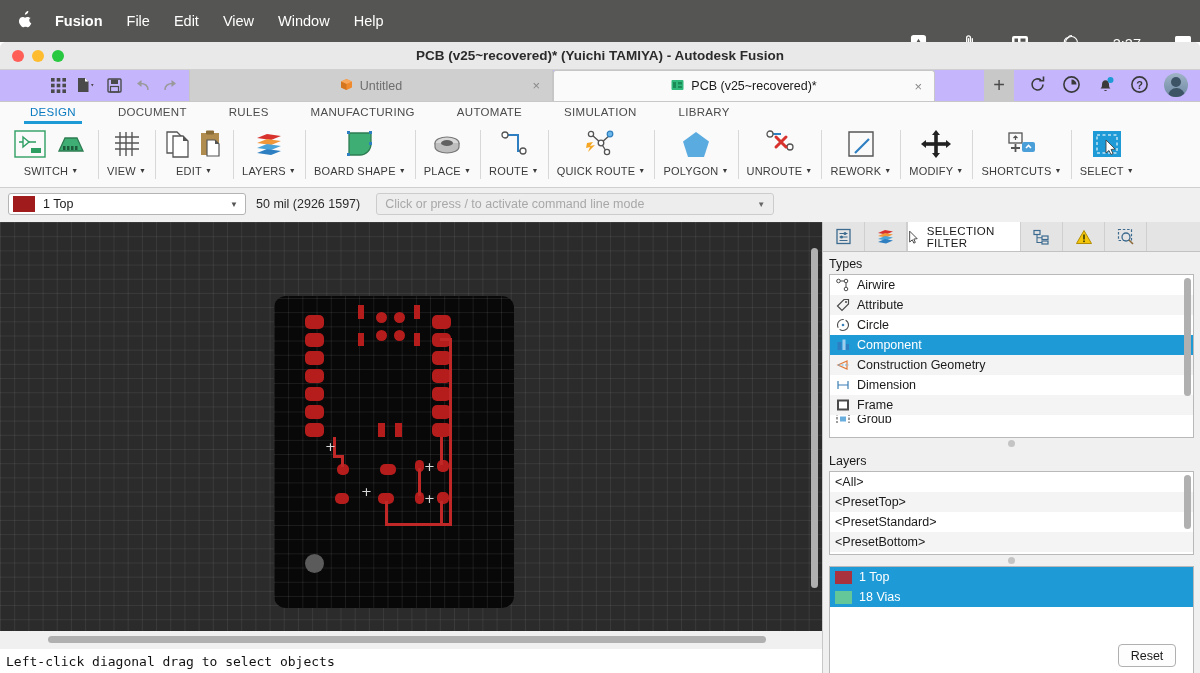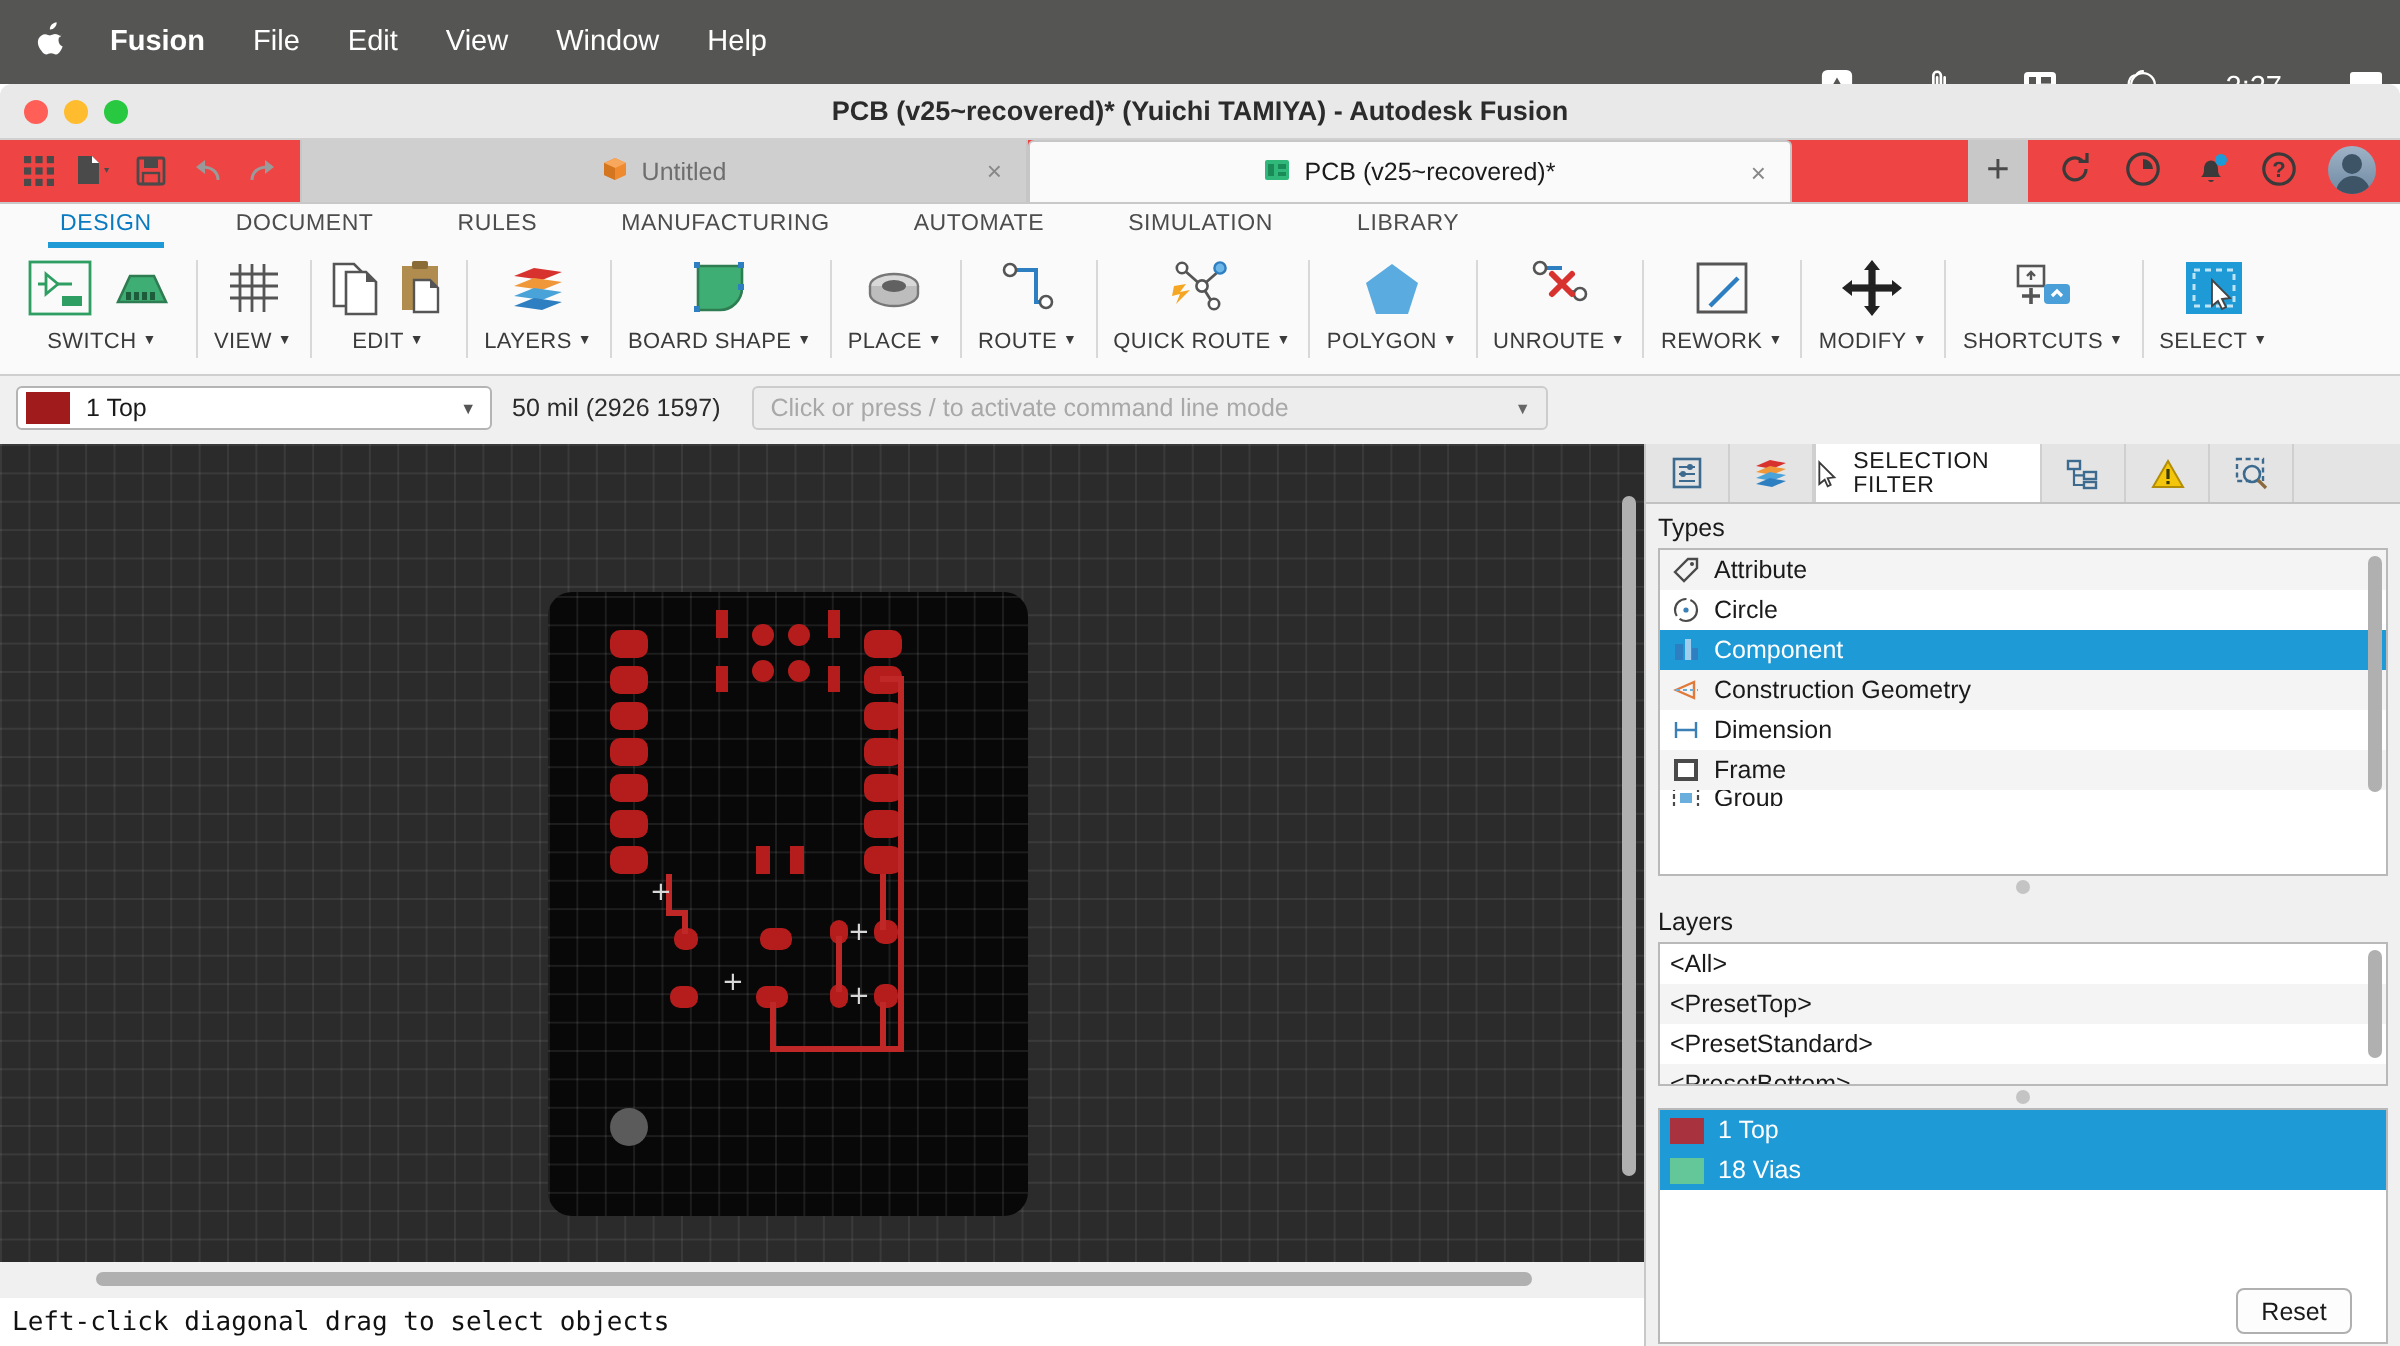--- a/index.html
+++ b/index.html
@@ -37,22 +37,22 @@
   .traffic { display: flex; gap: 8px; margin-left: 12px; }
   .tl { width: 12px; height: 12px; border-radius: 50%; }
   .tl.r { background: #ff5f57; } .tl.y { background: #febc2e; } .tl.g { background: #28c840; }
   .win-title {
     position: absolute; left: 0; right: 0; text-align: center;
     font-size: 13.5px; font-weight: bold; color: #2b2b2b;
   }
 
   
   .tabstrip {
-    height: 32px; background: #ef4444; display: flex; align-items: flex-end;
-    position: relative; border-bottom: 1px solid #c8c8c8;
+    height: 32px; background: #c4b5fd; display: flex; align-items: flex-end;
+    position: relative; border-bottom: 1px solid #c8c8c8; padding-left: 39px;
   }
   .qtools { display: flex; align-items: center; height: 32px; padding: 0 6px; gap: 2px; }
   .qbtn { width: 26px; height: 26px; display: flex; align-items: center;
           justify-content: center; color: #4a4a4a; }
   .tab {
     height: 31px; display: flex; align-items: center; justify-content: center;
     font-size: 12.5px; position: relative; padding: 0 14px;
     border-left: 1px solid #c6c6c6; border-right: 1px solid #c6c6c6;
   }
   .tab.inactive { background: #cfcfcf; color: #6e6e6e; width: 364px; }
@@ -799,20 +799,31 @@
               <rect x="1.5" y="1.5" width="13" height="11" fill="none" stroke="#3c6b8f" stroke-width="1.2" stroke-dasharray="2.5 1.8"></rect>
               <circle cx="9" cy="9" r="4" fill="none" stroke="#3c6b8f" stroke-width="1.3"></circle>
               <path d="M12 12l4 4" stroke="#8a6a3a" stroke-width="1.6"></path>
             </svg>
         </div>
       </div>
 
       <div class="psection">Types</div>
 
       <div class="listbox" style="height:164px;">
+        <div class="lrow">
+          <span class="lico">
+            <svg width="14" height="14" viewBox="0 0 14 14">
+                <circle cx="2.5" cy="3" r="1.8" fill="none" stroke="#4a4a4a" stroke-width="1"></circle>
+                <circle cx="10" cy="3" r="1.8" fill="none" stroke="#4a4a4a" stroke-width="1"></circle>
+                <circle cx="10" cy="11" r="1.8" fill="none" stroke="#4a4a4a" stroke-width="1"></circle>
+                <path d="M4.3 3h4M10 5v4" stroke="#4a4a4a" stroke-width="1"></path>
+              </svg>
+          </span>
+          <span>Airwire</span>
+        </div>
         <div class="lrow odd">
           <span class="lico">
             <svg width="14" height="14" viewBox="0 0 14 14">
                 <path d="M1.5 8L8 1.5h4.5V6L6 12.5z" fill="none" stroke="#4a4a4a" stroke-width="1.2"></path>
                 <circle cx="10" cy="4" r="1" fill="#4a4a4a"></circle>
               </svg>
           </span>
           <span>Attribute</span>
         </div>
         <div class="lrow">
@@ -873,21 +884,21 @@
             <i style="height:118px;"></i>
           </div>
       </div>
 
       <div class="grip">
           <b></b>
         </div>
 
       <div class="psection">Layers</div>
 
-      <div class="listbox" style="height:72px;">
+      <div class="listbox" style="height:84px;">
         <div class="lrow">
             <span>&lt;All&gt;</span>
           </div>
         <div class="lrow odd">
             <span>&lt;PresetTop&gt;</span>
           </div>
         <div class="lrow">
             <span>&lt;PresetStandard&gt;</span>
           </div>
         <div class="lrow odd">

